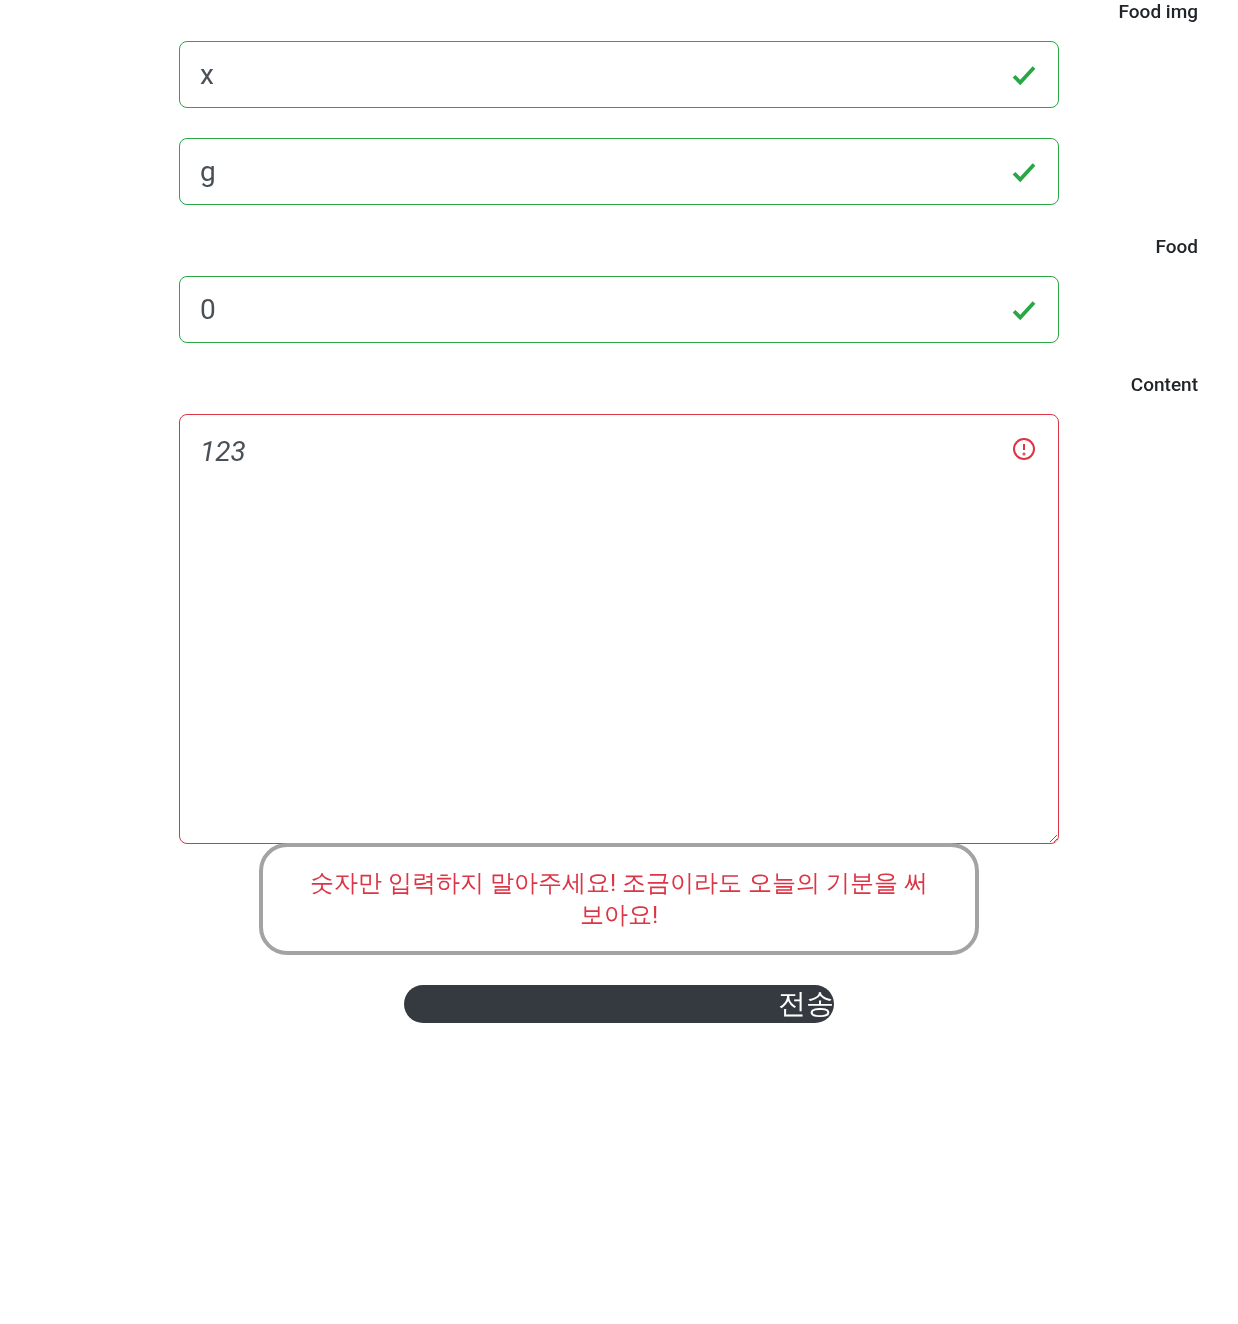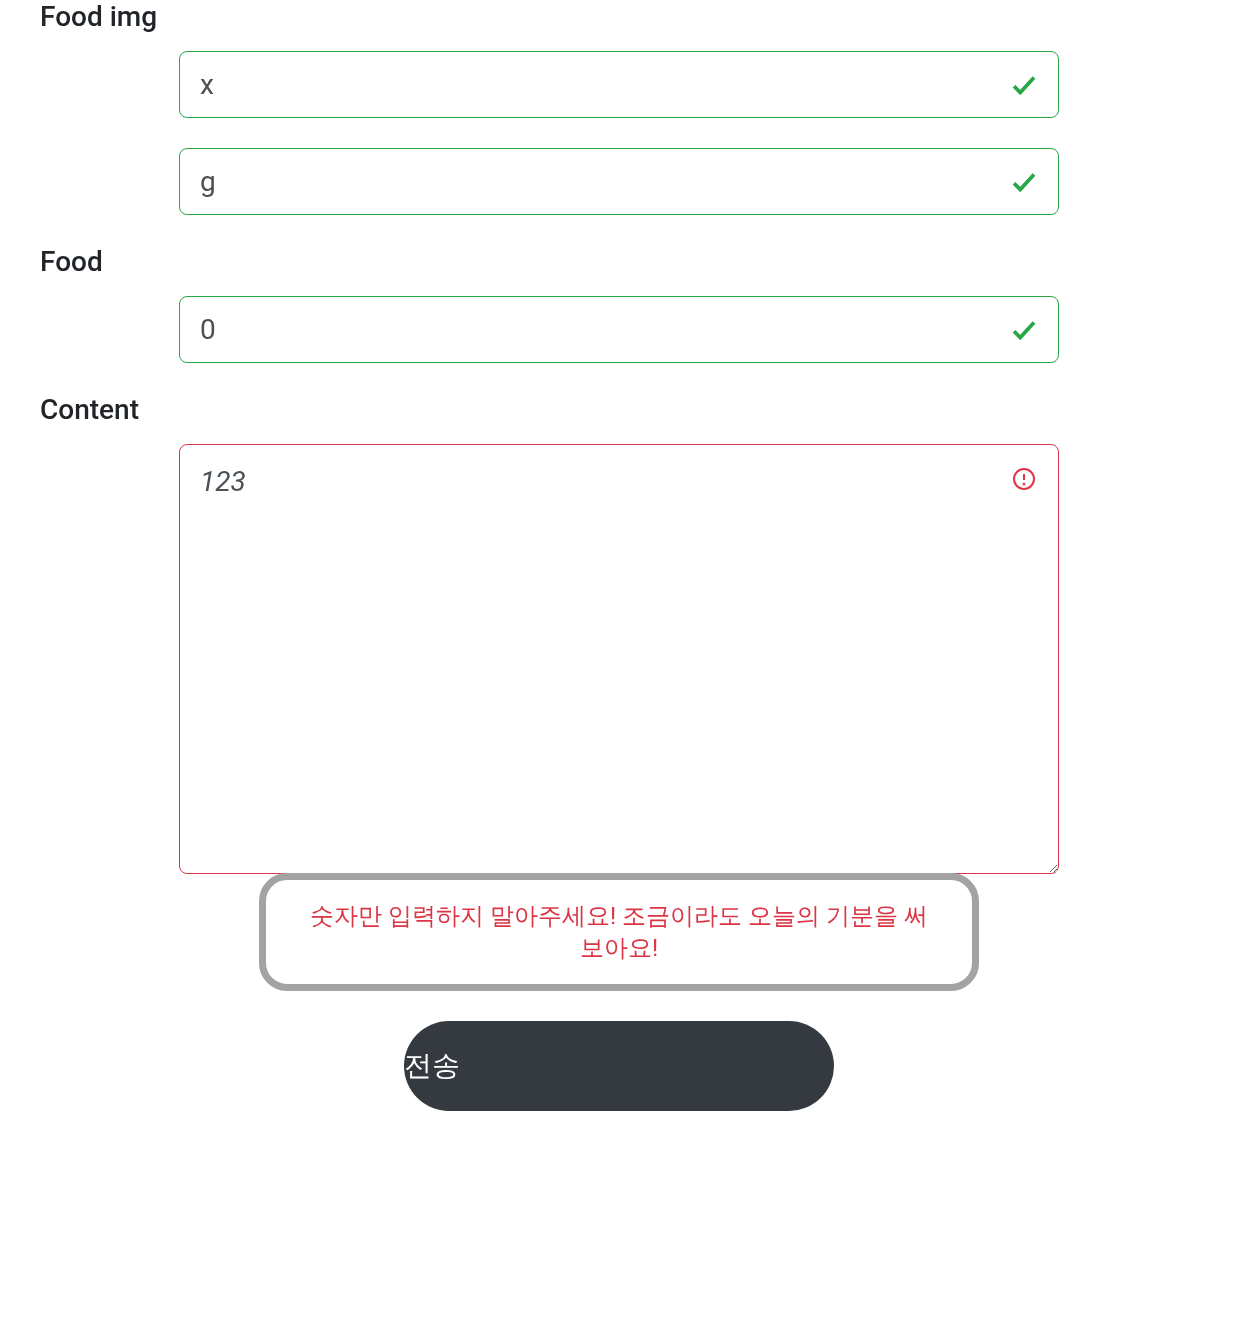--- a/index.html
+++ b/index.html
@@ -12,25 +12,25 @@
       background: #fff;
       padding: 0 40px;
       width: 1238px;
     }
     .form-group {
       margin-bottom: 30px;
       text-align: center;
     }
     .form-label {
       display: block;
-      font-size: 28px;
+      font-size: 19px;
       font-weight: 500;
       color: #212529;
       margin-bottom: 18px;
-      text-align: left;
+      text-align: right;
     }
     .input-wrapper {
       position: relative;
       width: 100%;
       margin: 0 auto;
       max-width: 880px;
     }
     .form-control {
       width: 100%;
       padding: 16px 50px 16px 20px;
@@ -81,40 +81,40 @@
       stroke-width: 2;
     }
     .invalid-feedback {
       display: block;
       margin-top: 20px;
       font-size: 24px;
       color: #dc3545;
       text-align: center;
     }
     .highlight-box {
-      border: 7px solid #a3a3a3;
+      border: 4px solid #a3a3a3;
       border-radius: 28px;
       padding: 20px 36px;
       margin: -5px auto 0 auto;
       max-width: 720px;
       position: relative;
     }
     .submit-button {
       display: block;
       width: 430px;
       margin: 20px auto 0 auto;
-      padding: 26px 0;
+      padding: 0 0;
       font-size: 28px;
       font-weight: 500;
       color: #fff;
       background-color: #343a40;
       border: none;
       border-radius: 50px;
       cursor: pointer;
-      text-align: left;
+      text-align: right;
     }
   </style>
 </head>
 <body>
 
 <div class="form-group">
   <label class="form-label">Food img</label>
   <div class="input-wrapper">
     <input type="text" class="form-control" value="x" style="">
     <span class="validation-icon input-icon check-icon">

